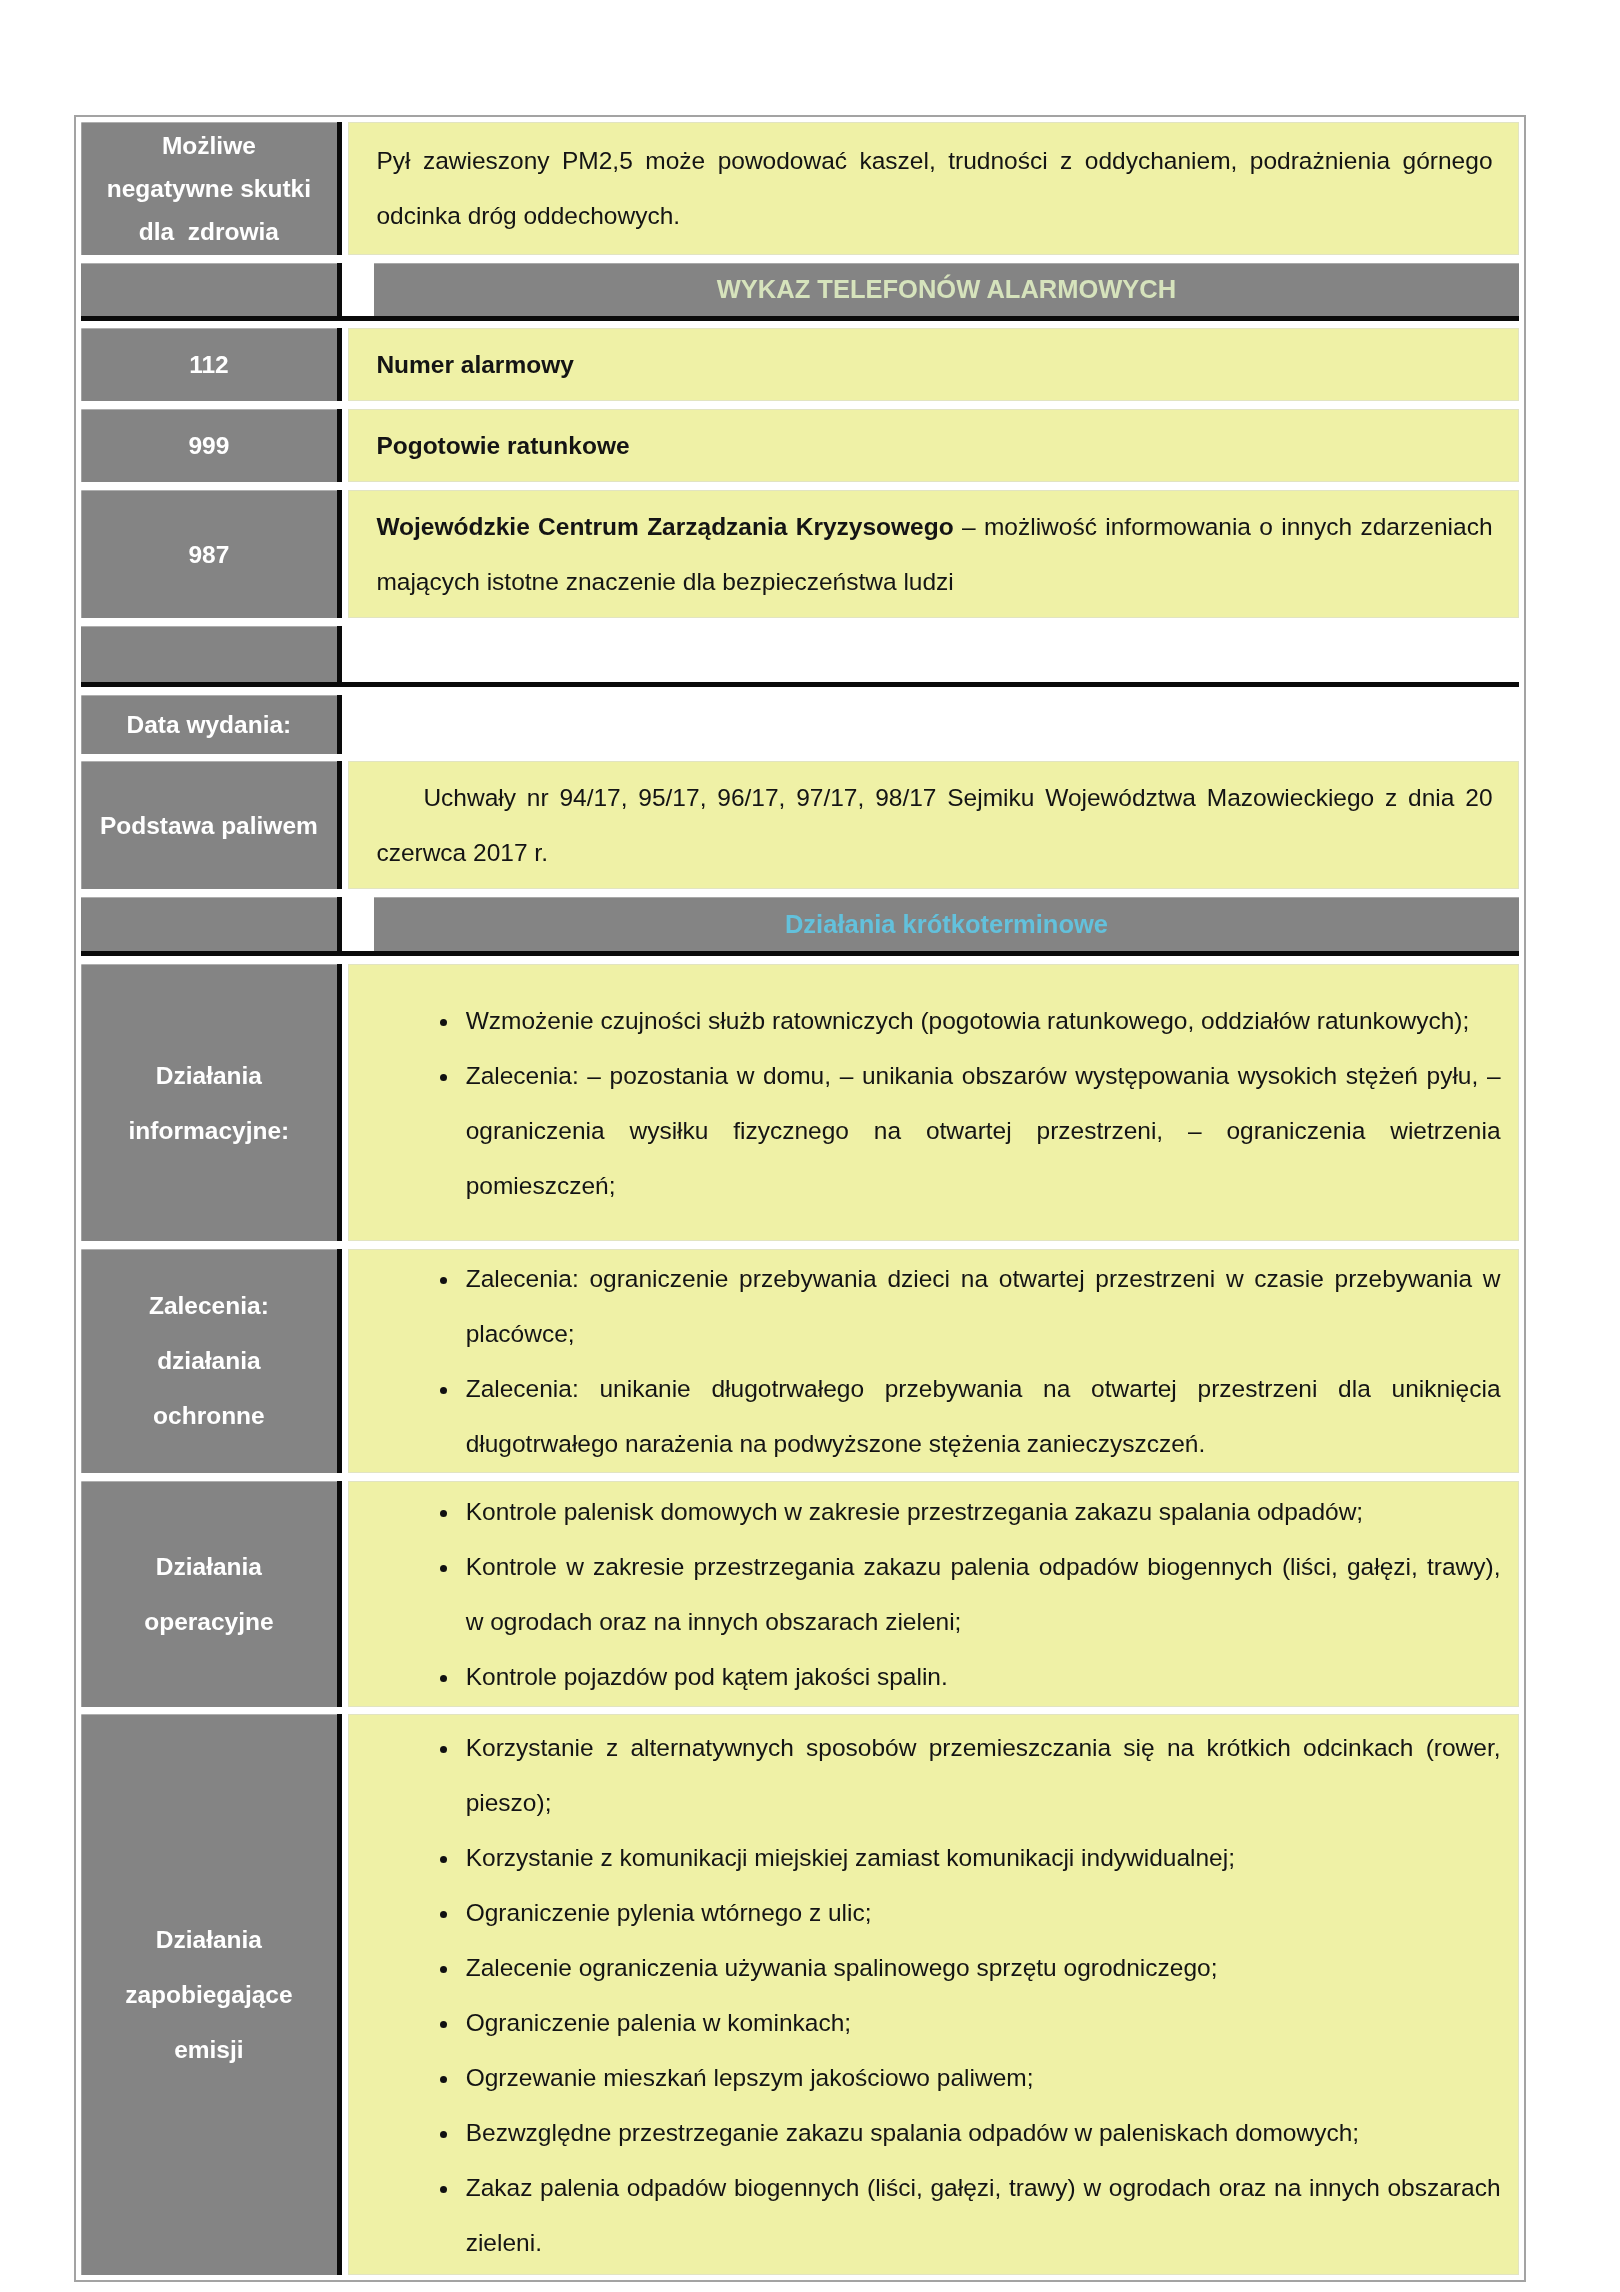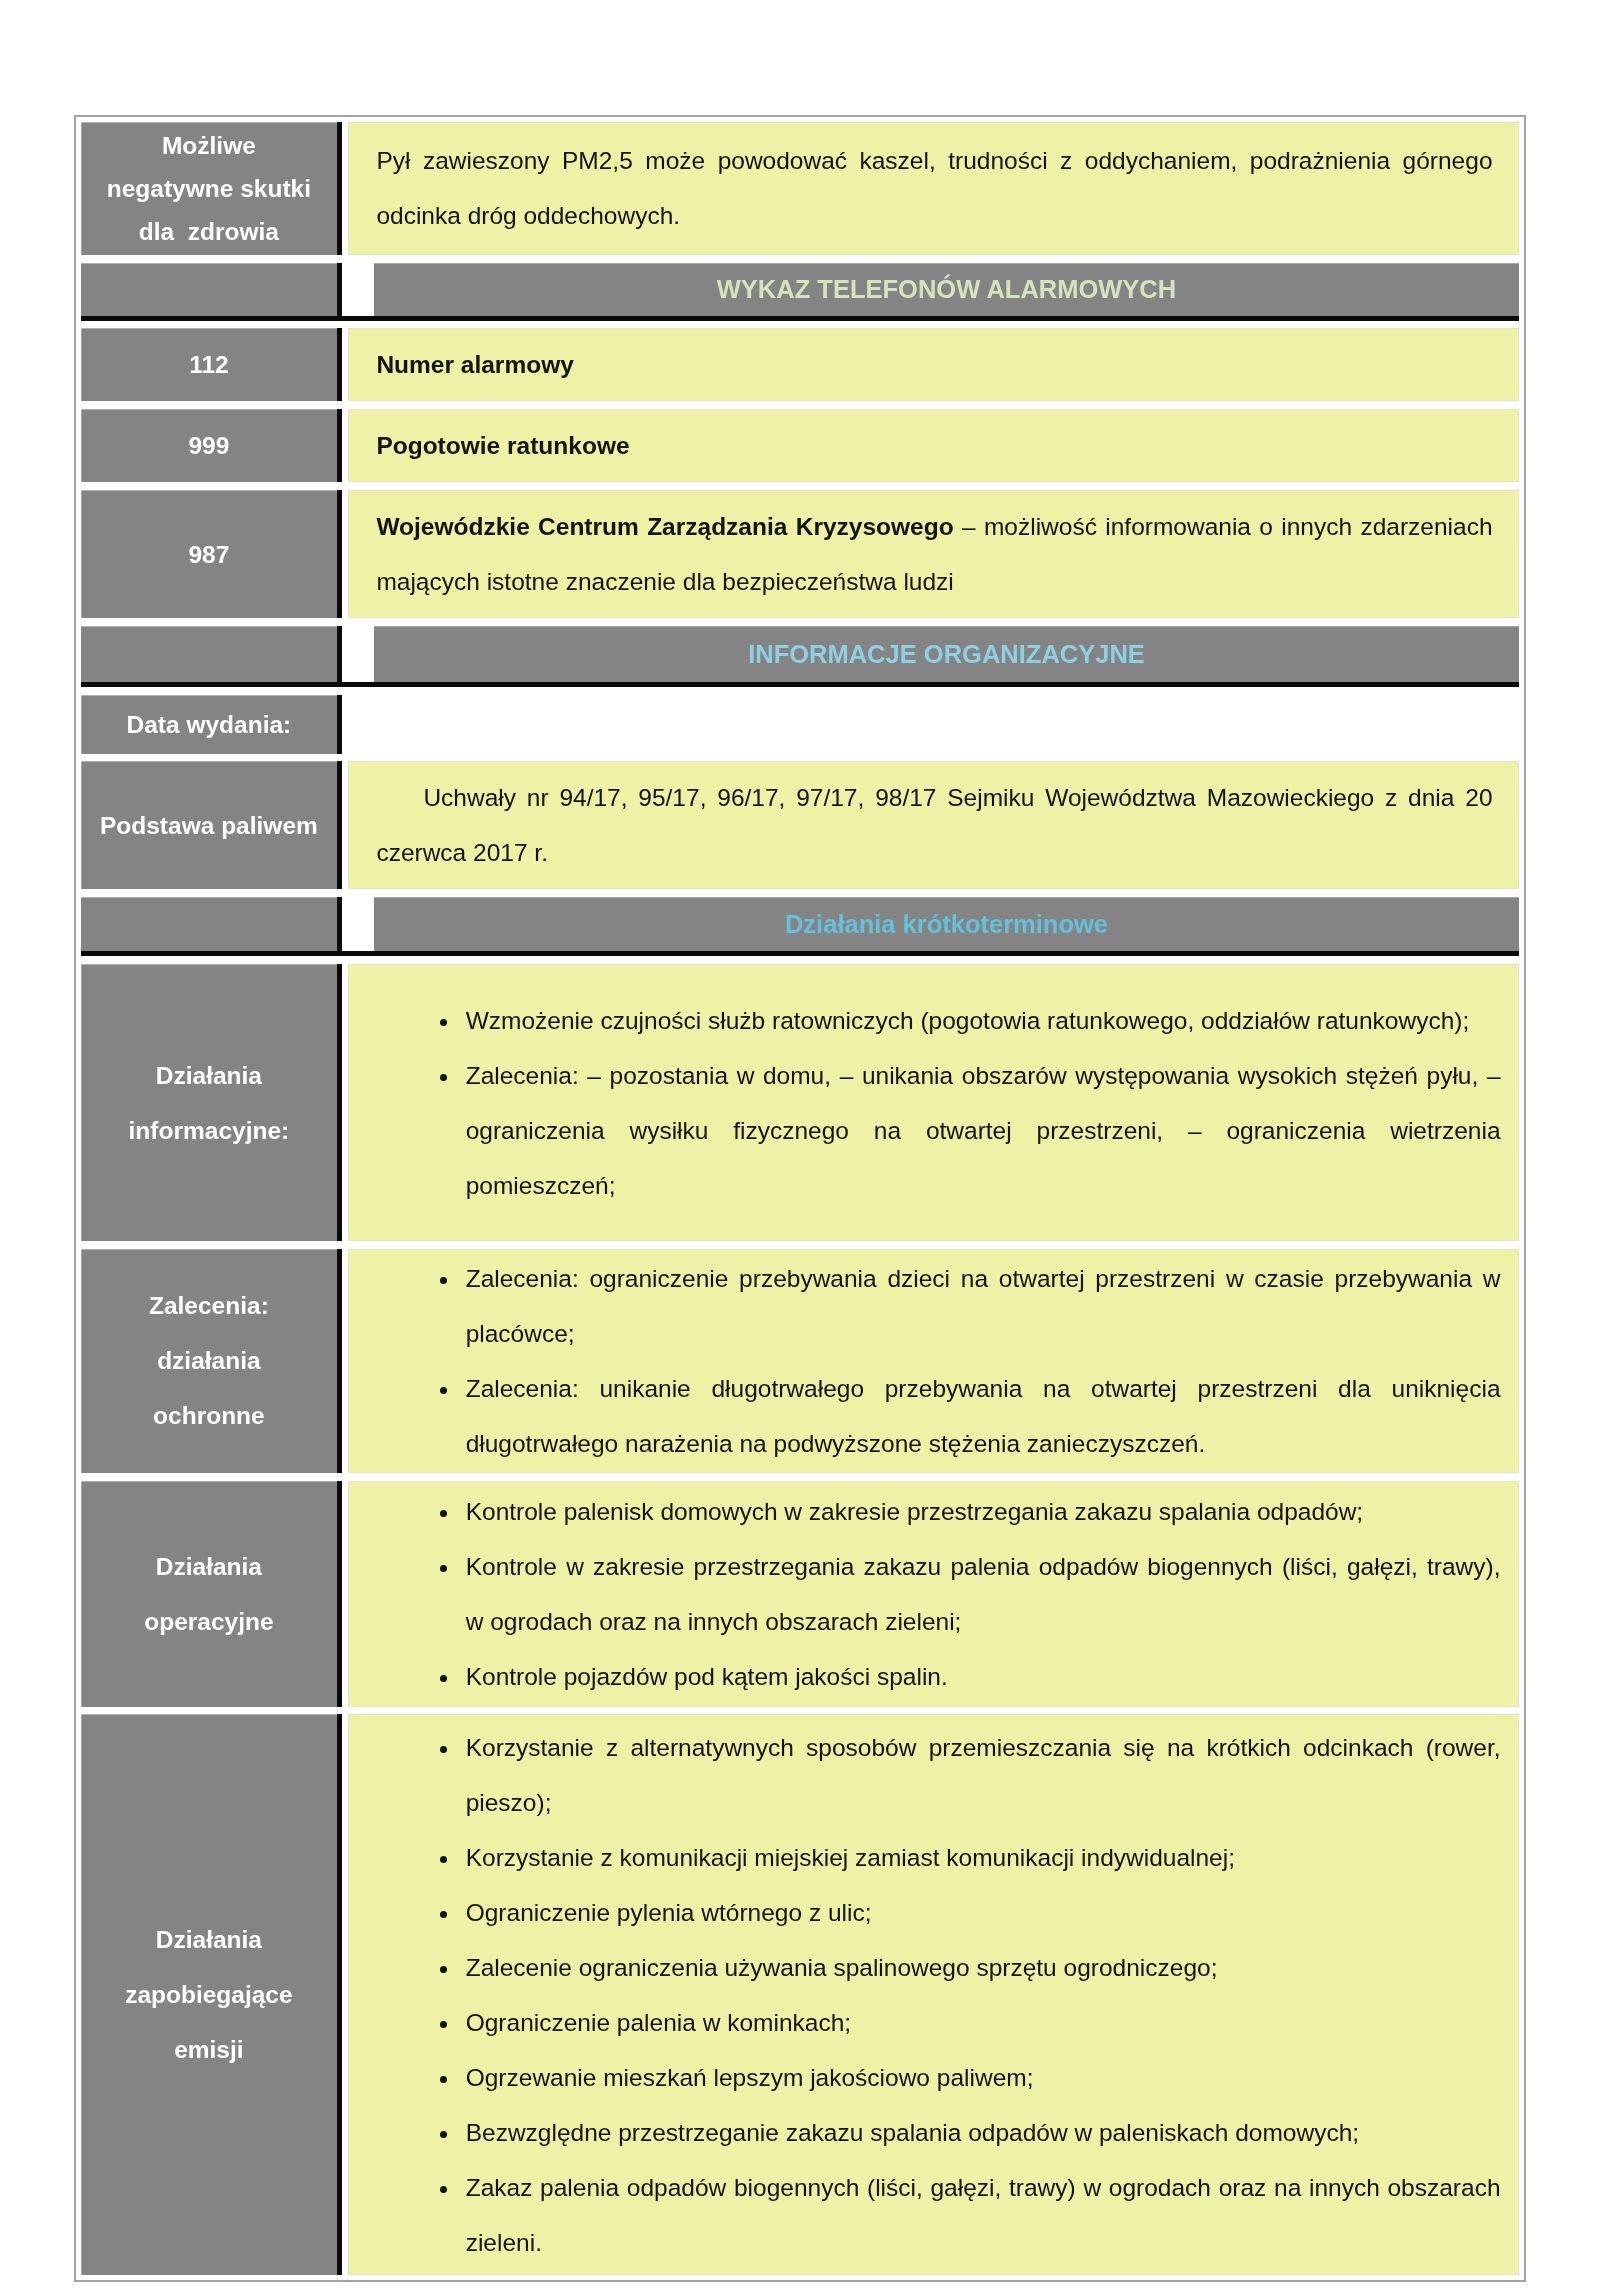--- a/index.html
+++ b/index.html
@@ -137,21 +137,20 @@
 
   <div class="row h113">
     <div class="label-cell">987</div>
     <div class="content-cell">
       <p class="par"><span class="bold">Wojewódzkie Centrum Zarządzania Kryzysowego</span><span> – możliwość informowania o innych zdarzeniach mających istotne znaczenie dla bezpieczeństwa ludzi</span></p>
     </div>
   </div>
 
   <div class="row header-row h57">
     <div class="header-spacer"></div>
-    <div class="title-cell" style="color: rgb(142, 208, 226);">INFORMACJE ORGANIZACYJNE</div>
   </div>
 
   <div class="row h54">
     <div class="label-cell">Data wydania:</div>
   </div>
 
   <div class="row h113">
     <div class="label-cell">Podstawa paliwem</div>
     <div class="content-cell">
       <p class="par indent">Uchwały nr 94/17, 95/17, 96/17, 97/17, 98/17 Sejmiku Województwa Mazowieckiego z dnia 20 czerwca 2017 r.</p>

